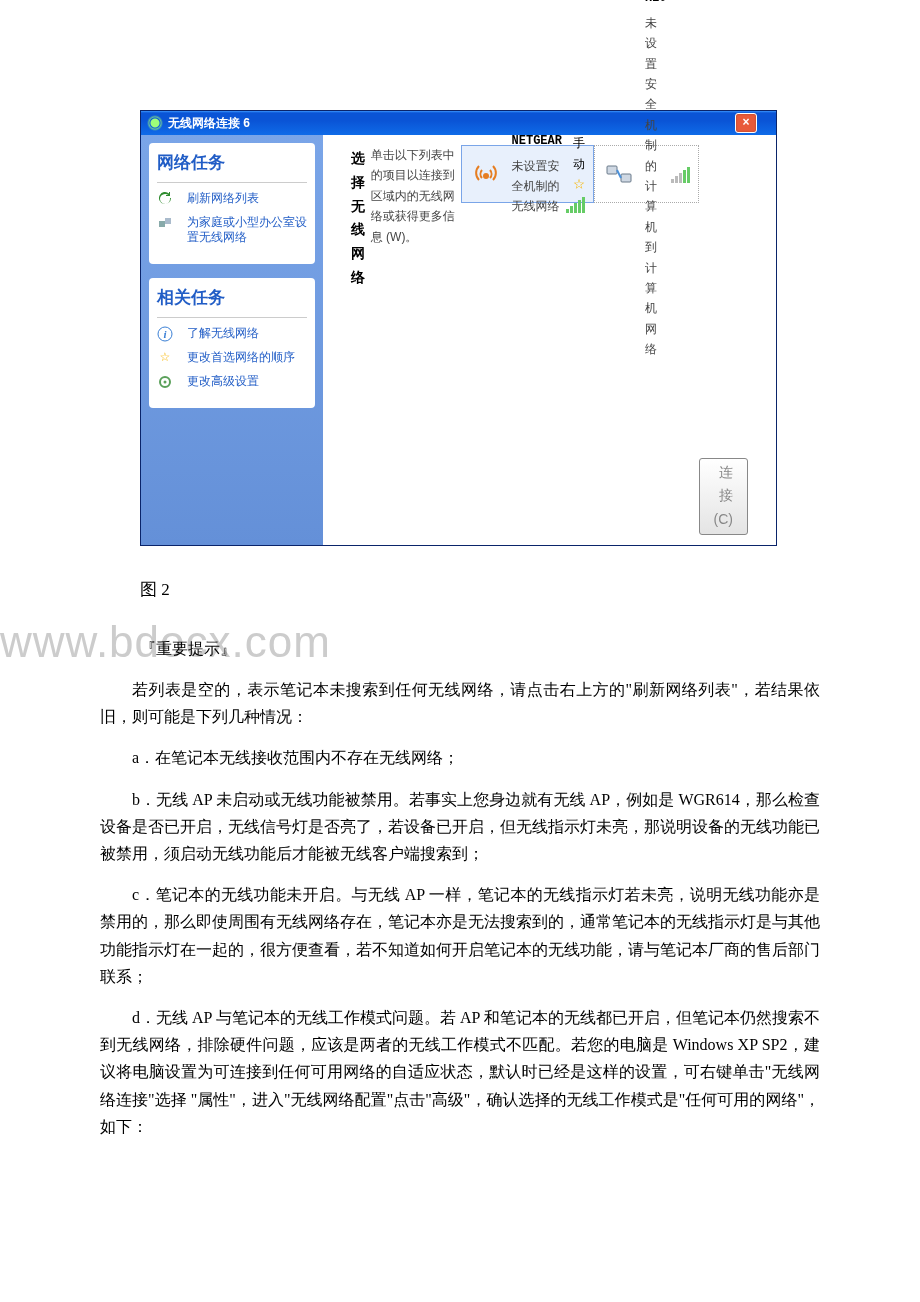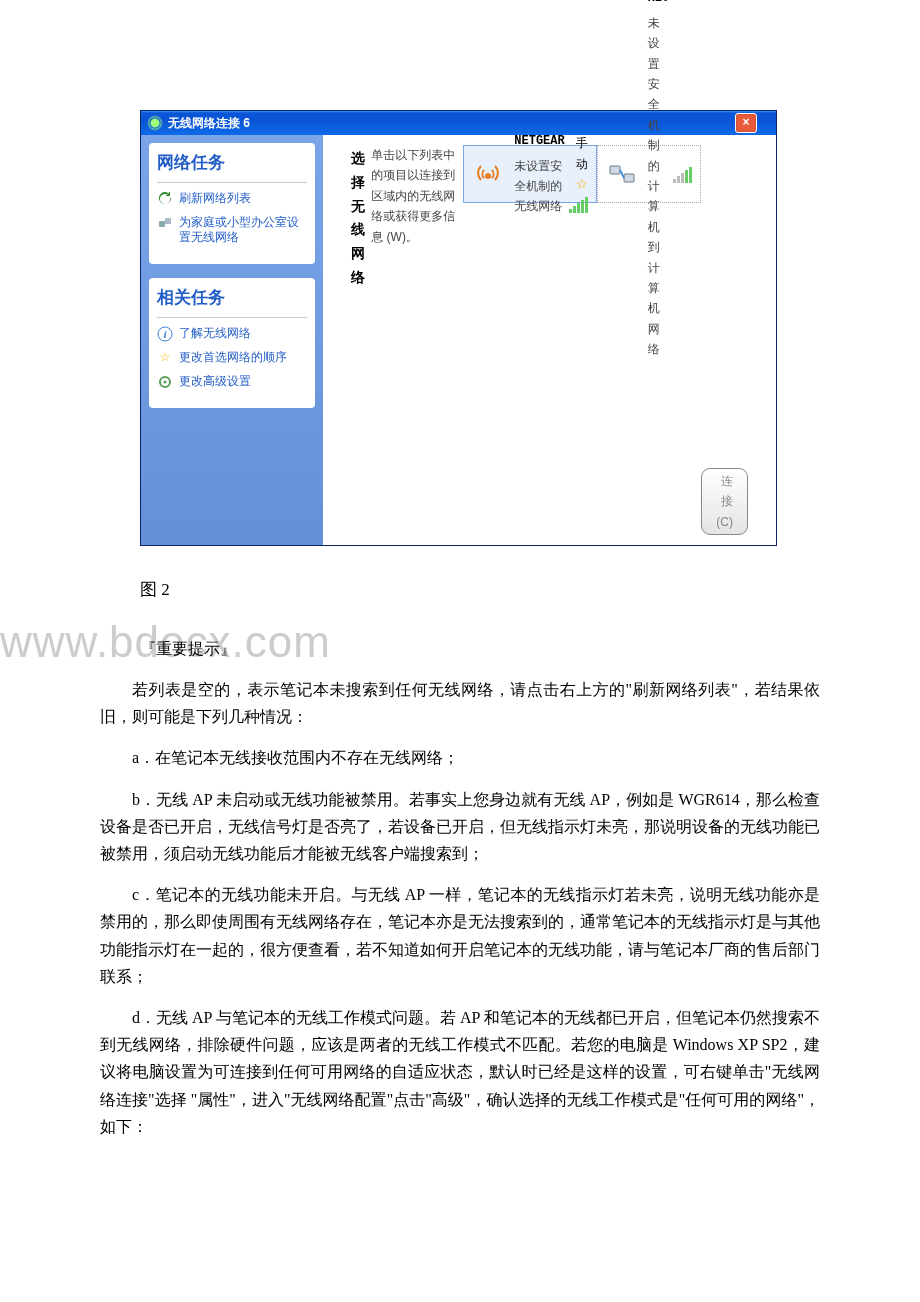--- a/index.html
+++ b/index.html
@@ -97,21 +97,21 @@
     font-weight: bold;
     border-bottom: 1px solid #ccc;
     padding-bottom: 4px;
   }
   .task-link {
     display: flex;
     align-items: flex-start;
     color: #215dc6;
     margin: 8px 0;
     cursor: pointer;
-    gap: 6px;
+    gap: 14px;
     line-height: 1.3;
   }
   .task-link .ico {
     width: 16px; height: 16px; flex-shrink: 0;
     display: inline-flex; align-items:center; justify-content:center;
   }
   .xp-main {
     flex: 1;
     padding: 10px 28px;
     display: flex;
@@ -165,22 +165,22 @@
     margin-top: auto;
     text-align: right;
     padding-top: 8px;
   }
   .xp-button {
     display:inline-block;
     padding: 2px 14px;
     border: 1px solid #888;
     background: linear-gradient(#fff,#e4e4e4);
     color:#888;
-    border-radius:9px;
-    font-size:12px;
+    border-radius:3px;
+    font-size:14px;
   }
   
   .caption { margin: 8px 0 30px 40px; font-size: 17px;}
   .para { margin: 14px 0; text-align: justify;}
   .para.first-indent { text-indent: 2em; }
   .prompt-title { margin: 20px 0 10px 40px; }
 </style>
 </head>
 <body>
 

